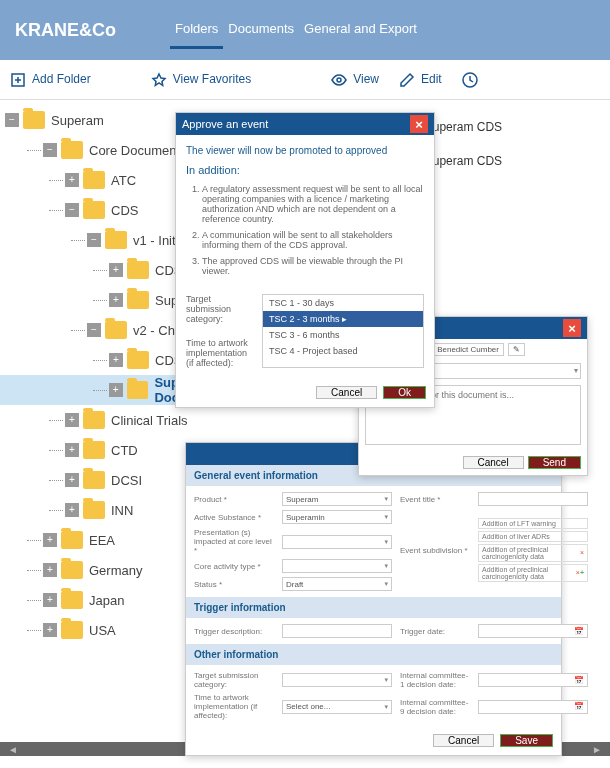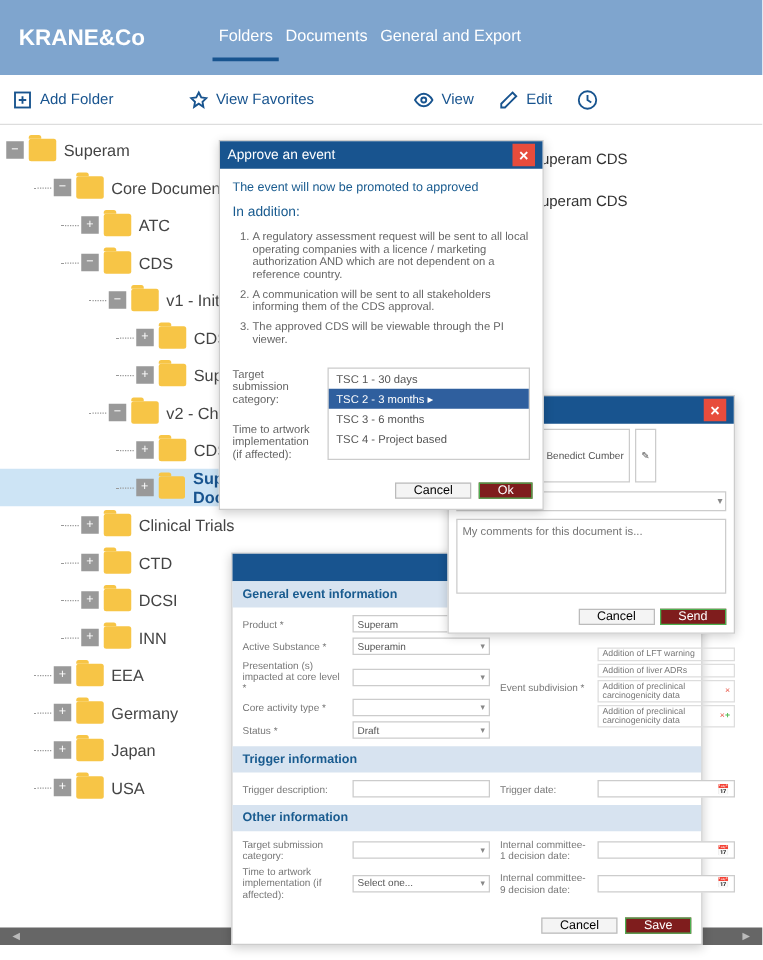--- a/index.html
+++ b/index.html
@@ -39,21 +39,21 @@
 .approve ol li{margin-bottom:6px}
 .approve .cats{border:1px solid #ccc;margin-top:8px}
 .approve .cat{padding:3px 6px;font-size:9px}
 .approve .cat.sel{background:#2f5f9e;color:#fff}
 .approve .lbls{font-size:9px;color:#666;margin-top:8px}
 .approve .btns{display:flex;justify-content:flex-end;gap:6px;padding:8px}
 .btn{padding:0 14px;font-size:10px;border:1px solid #bbb;background:#f4f4f4;cursor:pointer}
 .btn.pri{background:#7f1d1d;color:#fff;border-color:#4caf50}
 .review{left:358px;top:316px;width:230px;z-index:25}
 .review .tags{display:flex;gap:4px;padding:4px;flex-wrap:wrap}
-.tag{font-size:8px;border:1px solid #ccc;padding:16px 4px;display:flex;align-items:center;gap:2px}
+.tag{font-size:8px;border:1px solid #ccc;padding:1px 4px;display:flex;align-items:center;gap:2px}
 .tag .rm{color:#e74c3c;cursor:pointer}
 .review .inp{margin:3px 6px;height:16px;border:1px solid #ccc}
 .review textarea{margin:3px 6px;width:calc(100% - 12px);height:60px;border:1px solid #ccc;font-size:9px;padding:4px;color:#999;resize:none}
 .review .btns{display:flex;justify-content:flex-end;gap:4px;padding:6px}
 .form{left:185px;top:442px;width:377px;z-index:20;font-size:9px}
 .form .sec-hdr{background:#d7e3f0;padding:5px 8px;font-weight:bold;color:#195b8f;font-size:10px}
 .form .grid{display:grid;grid-template-columns:80px 110px 70px 110px;gap:4px 8px;padding:6px 8px;align-items:center}
 .form label{color:#777;font-size:8px}
 .form .fld{border:1px solid #ccc;height:14px;font-size:8px;padding:0 3px;display:flex;align-items:center;justify-content:space-between;background:#fff}
 .form .fld .ar{font-size:7px;color:#888}
@@ -239,21 +239,21 @@
   <span class="vsep"></span>
   <span>►</span>
 </div>
 
 <div class="dlg approve">
   <div class="dlg-hdr">
     <span>Approve an event</span>
     <span class="close-x">×</span>
   </div>
   <div class="body">
-    <div style="font-size:10px;color:#195b8f;margin-bottom:8px">The event will now be promoted to approved</div>
+    <div style="font-size:10px;color:#195b8f;margin-bottom:8px">The viewer will now be promoted to approved</div>
     <div class="sub">In addition:</div>
     <ol>
       <li>A regulatory assessment request will be sent to all local operating companies with a licence / marketing authorization AND which are not dependent on a reference country.</li>
       <li>A communication will be sent to all stakeholders informing them of the CDS approval.</li>
       <li>The approved CDS will be viewable through the PI viewer.</li>
     </ol>
     <div style="display:flex;gap:6px;margin-top:10px">
       <div style="width:70px">
         <div class="lbls">Target submission category:</div>
         <div class="lbls" style="margin-top:14px">Time to artwork implementation (if affected):</div>

